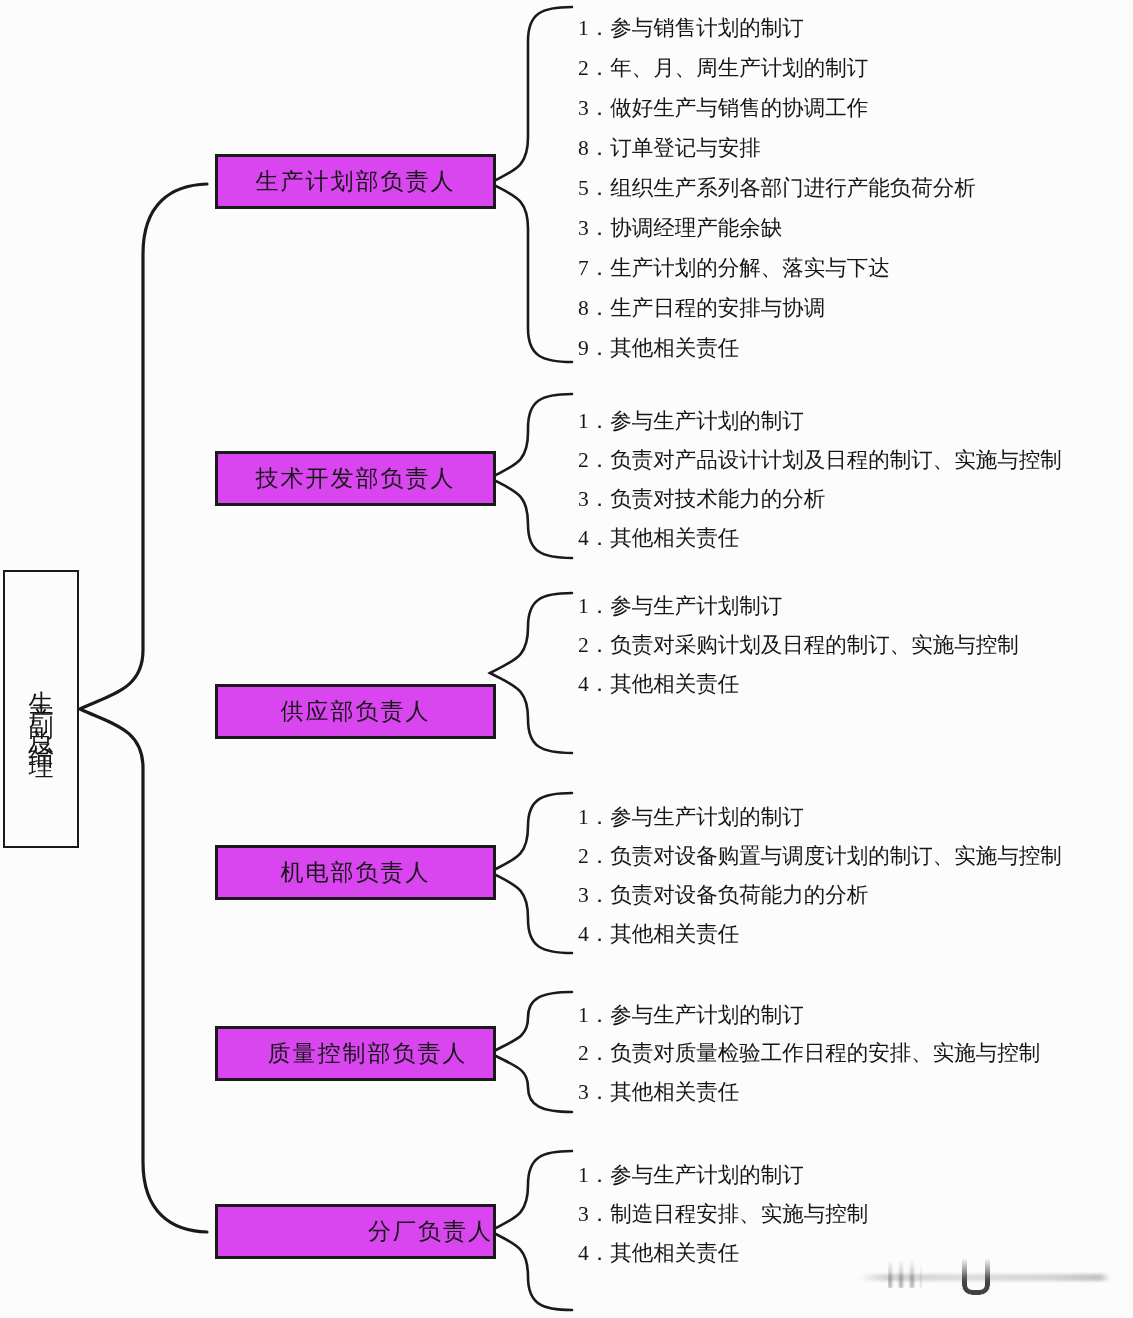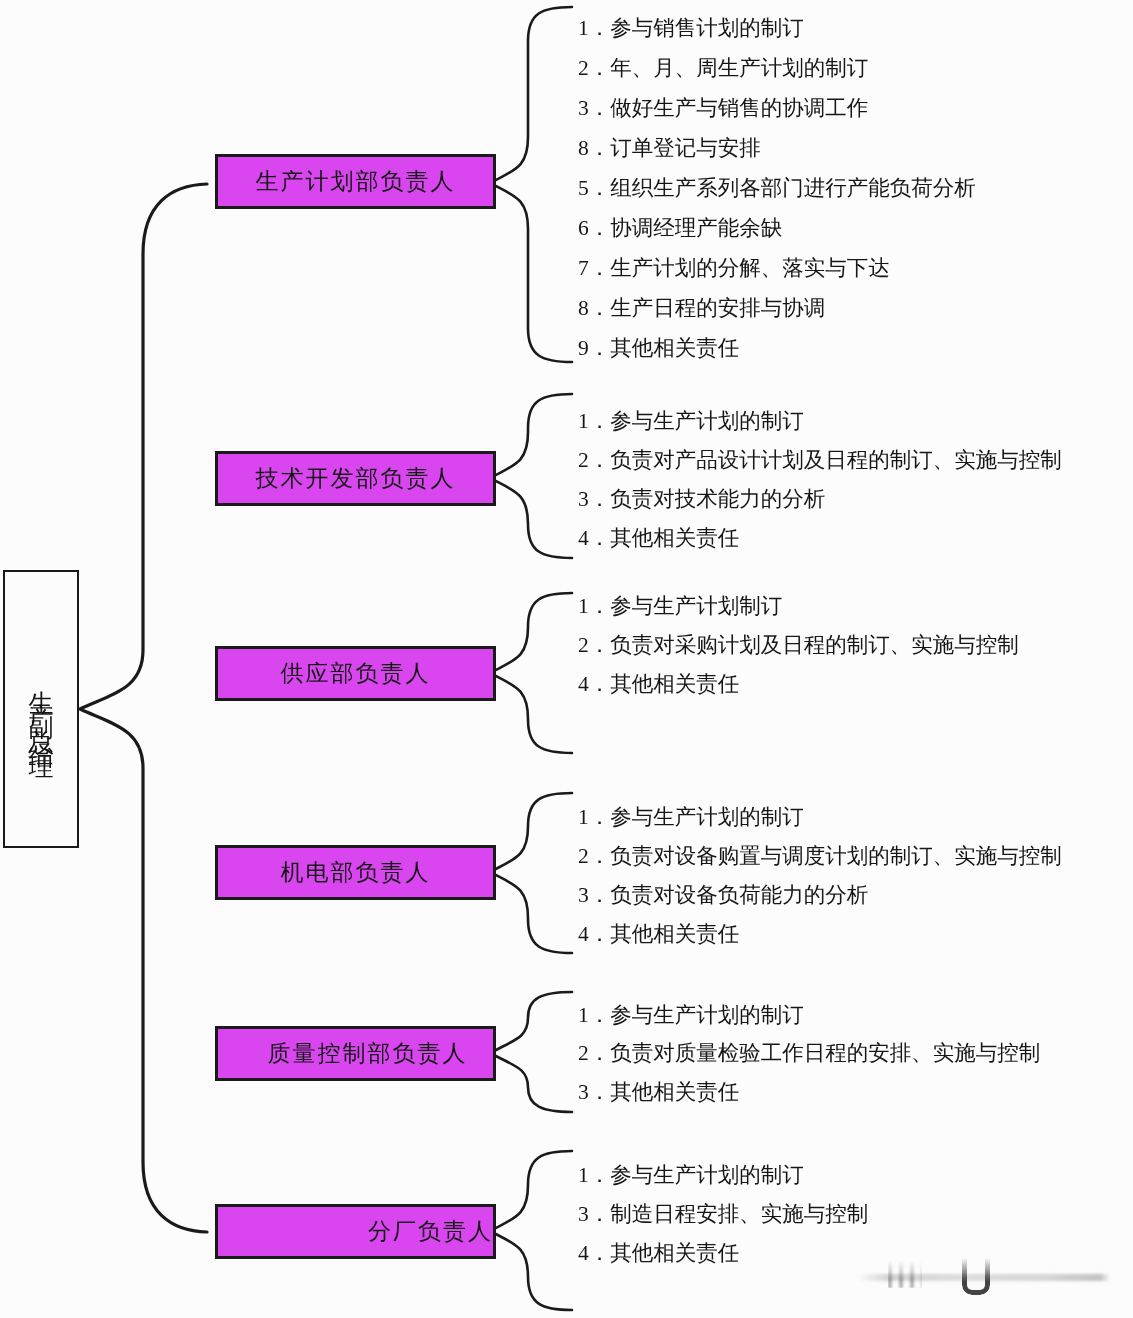--- a/index.html
+++ b/index.html
@@ -125,37 +125,37 @@
 
   <div class="dept-box" style="top:154px;">
     <span class="dept-label">生产计划部负责人</span>
   </div>
   <div class="resp-list" style="top:7px;">
     <div class="resp-item" style="height:40px">1．参与销售计划的制订</div>
     <div class="resp-item" style="height:40px">2．年、月、周生产计划的制订</div>
     <div class="resp-item" style="height:40px">3．做好生产与销售的协调工作</div>
     <div class="resp-item" style="height:40px">8．订单登记与安排</div>
     <div class="resp-item" style="height:40px">5．组织生产系列各部门进行产能负荷分析</div>
-    <div class="resp-item" style="height:40px">6．协调经理产能余缺</div>
+    <div class="resp-item" style="height:40px">3．协调经理产能余缺</div>
     <div class="resp-item" style="height:40px">7．生产计划的分解、落实与下达</div>
     <div class="resp-item" style="height:40px">8．生产日程的安排与协调</div>
     <div class="resp-item" style="height:40px">9．其他相关责任</div>
   </div>
 
   <div class="dept-box" style="top:451px;">
     <span class="dept-label">技术开发部负责人</span>
   </div>
   <div class="resp-list" style="top:401px;">
     <div class="resp-item" style="height:39px">1．参与生产计划的制订</div>
     <div class="resp-item" style="height:39px">2．负责对产品设计计划及日程的制订、实施与控制</div>
     <div class="resp-item" style="height:39px">3．负责对技术能力的分析</div>
     <div class="resp-item" style="height:39px">4．其他相关责任</div>
   </div>
 
-  <div class="dept-box" style="top:646px;">
+  <div class="dept-box" style="top:684px;">
     <span class="dept-label">供应部负责人</span>
   </div>
   <div class="resp-list" style="top:586px;">
     <div class="resp-item" style="height:39px">1．参与生产计划制订</div>
     <div class="resp-item" style="height:39px">2．负责对采购计划及日程的制订、实施与控制</div>
     <div class="resp-item" style="height:39px">4．其他相关责任</div>
   </div>
 
   <div class="dept-box" style="top:845px;">
     <span class="dept-label">机电部负责人</span>

